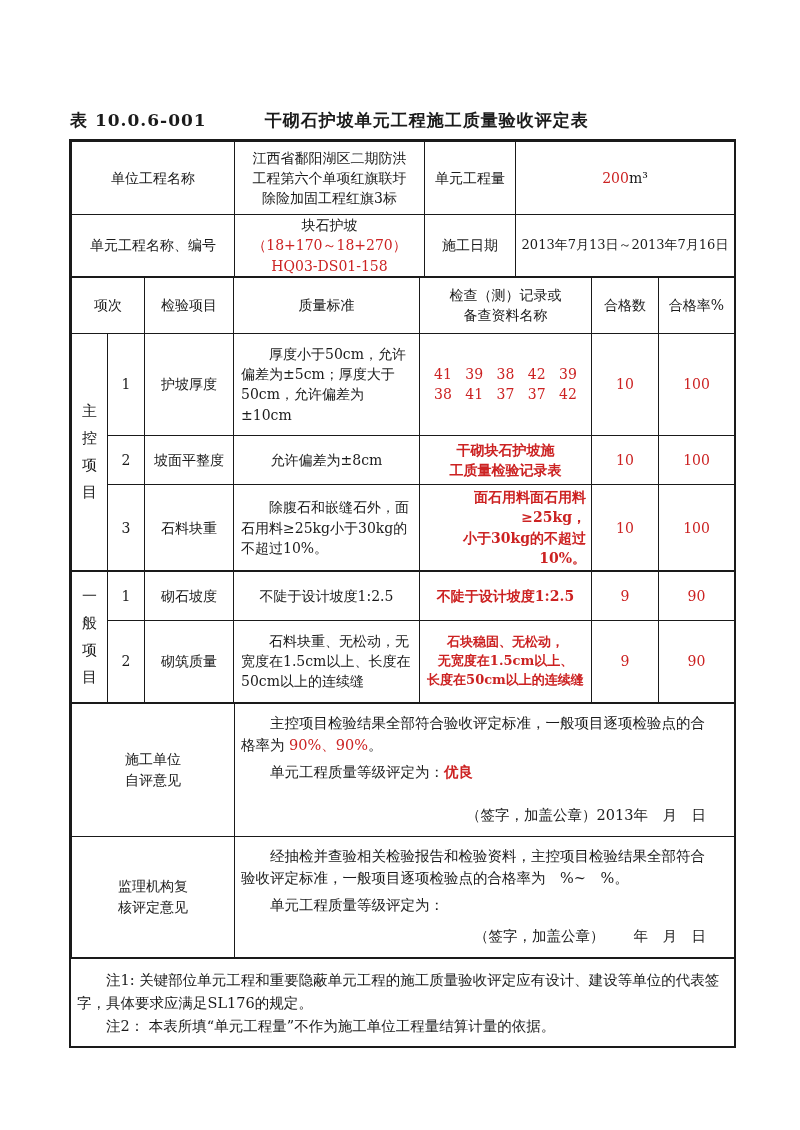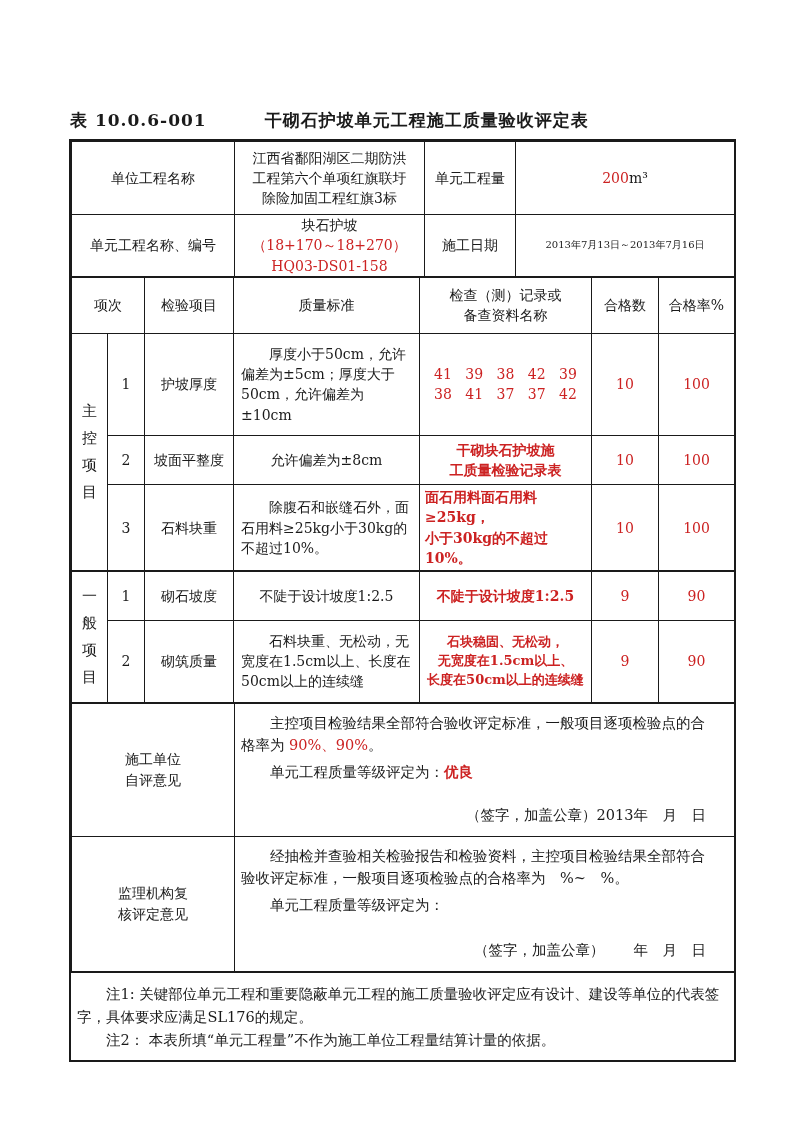--- a/index.html
+++ b/index.html
@@ -26,21 +26,21 @@
     font-size:14px;line-height:1.45;padding:0 4px;box-sizing:border-box;
     overflow:hidden;
   }
   .pre{white-space:pre-line;}
   .leftind{text-align:left;text-indent:2em;padding:10px 7px;}
   .red{color:#cc2222;}
   .redb{color:#cc2222;font-weight:600;}
   .nums{word-spacing:9px;}
   .vlabel{width:1.05em;margin:0 auto;word-break:break-all;line-height:1.8;font-size:15px;letter-spacing:0;}
   .qty{display:flex;justify-content:center;align-items:baseline;}
-  .date-cell{font-size:10px;padding:4px 2px;letter-spacing:0;}
+  .date-cell{font-size:13px;padding:4px 2px;letter-spacing:0;}
   .op-content{position:relative;text-align:left;vertical-align:top;padding:8px 22px 6px 6px;}
   .op-content p{margin:0 0 4px 0;text-indent:2em;line-height:1.55;font-size:14.5px;}
   .sign-line{position:absolute;right:28px;bottom:10px;text-indent:0;font-size:14.5px;white-space:nowrap;}
   .notes-box{padding:10px 8px 8px 6px;}
   .notes-box p{margin:0;text-indent:2em;text-align:left;font-size:14.5px;line-height:1.6;}
   .label-cell{font-size:14px;}
   .hdr{font-size:14px;}
 </style>
 </head>
 <body>
@@ -127,21 +127,21 @@
         <td>允许偏差为±8cm</td>
         <td class="redb pre">干砌块石护坡施
 工质量检验记录表</td>
         <td class="red">10</td>
         <td class="red">100</td>
       </tr>
       <tr>
         <td style="height:71px">3</td>
         <td>石料块重</td>
         <td class="leftind">除腹石和嵌缝石外，面石用料≥25kg小于30kg的不超过10%。</td>
-        <td class="redb pre" style="text-align:left;padding:2px 5px;">面石用料面石用料≥25kg，
+        <td class="redb pre" style="text-align:right;padding:2px 5px;">面石用料面石用料≥25kg，
 小于30kg的不超过10%。</td>
         <td class="red">10</td>
         <td class="red">100</td>
       </tr>
 
       <tr style="border-top:2px solid #1a1a1a;">
         <td rowspan="2">
           <div class="vlabel">一般项目</div>
         </td>
         <td style="height:49px">1</td>
@@ -173,21 +173,21 @@
           <tr>
         <td style="height:133px" class="pre label-cell">施工单位
 自评意见</td>
         <td class="op-content">
           <p><span>主控项目检验结果全部符合验收评定标准，一般项目逐项检验点的合格率为 </span><span class="red">90%、90%</span><span>。</span></p>
           <p><span>单元工程质量等级评定为：</span><span class="redb">优良</span></p>
           <div class="sign-line">（签字，加盖公章）2013年　月　日</div>
         </td>
       </tr>
       <tr>
-        <td style="height:135px" class="pre label-cell">监理机构复
+        <td style="height:121px" class="pre label-cell">监理机构复
 核评定意见</td>
         <td class="op-content">
           <p>经抽检并查验相关检验报告和检验资料，主控项目检验结果全部符合验收评定标准，一般项目逐项检验点的合格率为　%~　%。</p>
           <p>单元工程质量等级评定为：</p>
           <div class="sign-line">（签字，加盖公章）　　年　月　日</div>
         </td>
       </tr>
     </tbody>
       </table>
 

